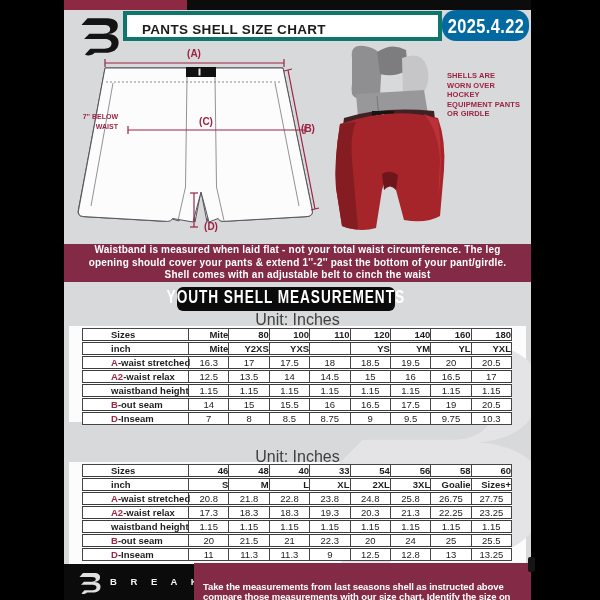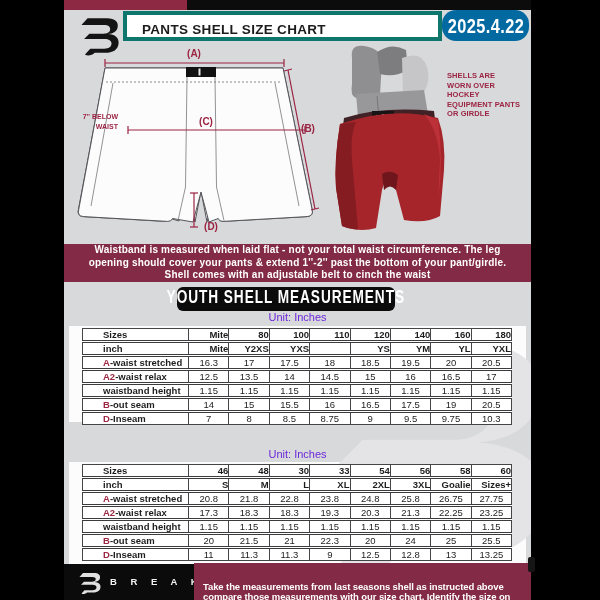--- a/index.html
+++ b/index.html
@@ -28,36 +28,36 @@
 
   
   .mbanner{left:0;top:244px;width:467px;height:38px;background:#832a46;display:flex;align-items:center;justify-content:center;}
   .mbanner-text{width:445px;text-align:center;color:#fff;font-size:10px;font-weight:bold;line-height:12.6px;letter-spacing:.2px;}
 
   
   .sec-banner{width:218px;height:24px;background:#0b0b0b;border-radius:6px;display:flex;justify-content:center;}
   .sec-banner.youth{left:113px;top:287px;}
   .sec-banner.adult{left:113px;top:423px;height:25px;}
   .sec-text{font-size:17.5px;font-weight:bold;color:#fff;letter-spacing:1.2px;white-space:nowrap;}
-  .unit{left:0;width:467px;text-align:center;font-size:11px;color:#6d28d9;}
+  .unit{left:0;width:467px;text-align:center;font-size:16px;color:#404040;}
   .unit.youth{top:311px;} .unit.adult{top:448px;}
 
   
   .panel{background:#fcfcfd;}
   .panel.youth{left:5px;top:326px;width:457px;height:96px;}
   .panel.adult{left:5px;top:462px;width:457px;height:102px;}
   .watermark{left:222px;top:303px;width:285px;height:290px;}
 
   
   table.meas{position:absolute;left:18px;width:430px;border-collapse:collapse;table-layout:fixed;background:#fff;}
   table.meas.youth{top:328px;} table.meas.adult{top:464px;}
   col.lbl{width:106px;}
   .meas th,.meas td{border:1px solid #454548;height:10px;padding:0;font-size:9.5px;color:#1d1d1d;text-align:center;vertical-align:middle;}
   .meas tr + tr th,.meas tr + tr td{border-top:3px double #3c3c3e;}
-  .meas th{text-align:left;padding-left:20px;font-weight:bold;white-space:nowrap;}
+  .meas th{text-align:left;padding-left:28px;font-weight:bold;white-space:nowrap;}
   .meas tr.hdr td{font-weight:bold;text-align:right;}
   .pfx{color:#9c2742;}
 
   
   .footer-black{left:0;top:564px;width:467px;height:36px;background:#0b0b0b;}
   .footer-logo{left:13px;top:569px;width:26px;height:27px;}
   .footer-brand{left:46px;top:564px;height:36px;line-height:36px;font-size:9.5px;font-weight:bold;
                 letter-spacing:5.5px;color:#f2f2f2;white-space:nowrap;}
   .footer-note{left:130px;top:563px;width:337px;height:37px;background:#832a46;box-sizing:border-box;padding:19px 9px;}
   .footer-note-text{color:#fff;font-size:9.5px;font-weight:bold;line-height:10.4px;letter-spacing:-.1px;}
@@ -289,21 +289,21 @@
           <col>
           <col>
           <col>
           <col>
         </colgroup>
       <tbody>
           <tr class="hdr">
             <th><span class="pfx"></span>Sizes</th>
             <td>46</td>
             <td>48</td>
-            <td>30</td>
+            <td>40</td>
             <td>33</td>
             <td>54</td>
             <td>56</td>
             <td>58</td>
             <td>60</td>
           </tr>
           <tr class="hdr">
             <th><span class="pfx"></span>inch</th>
             <td>S</td>
             <td>M</td>

